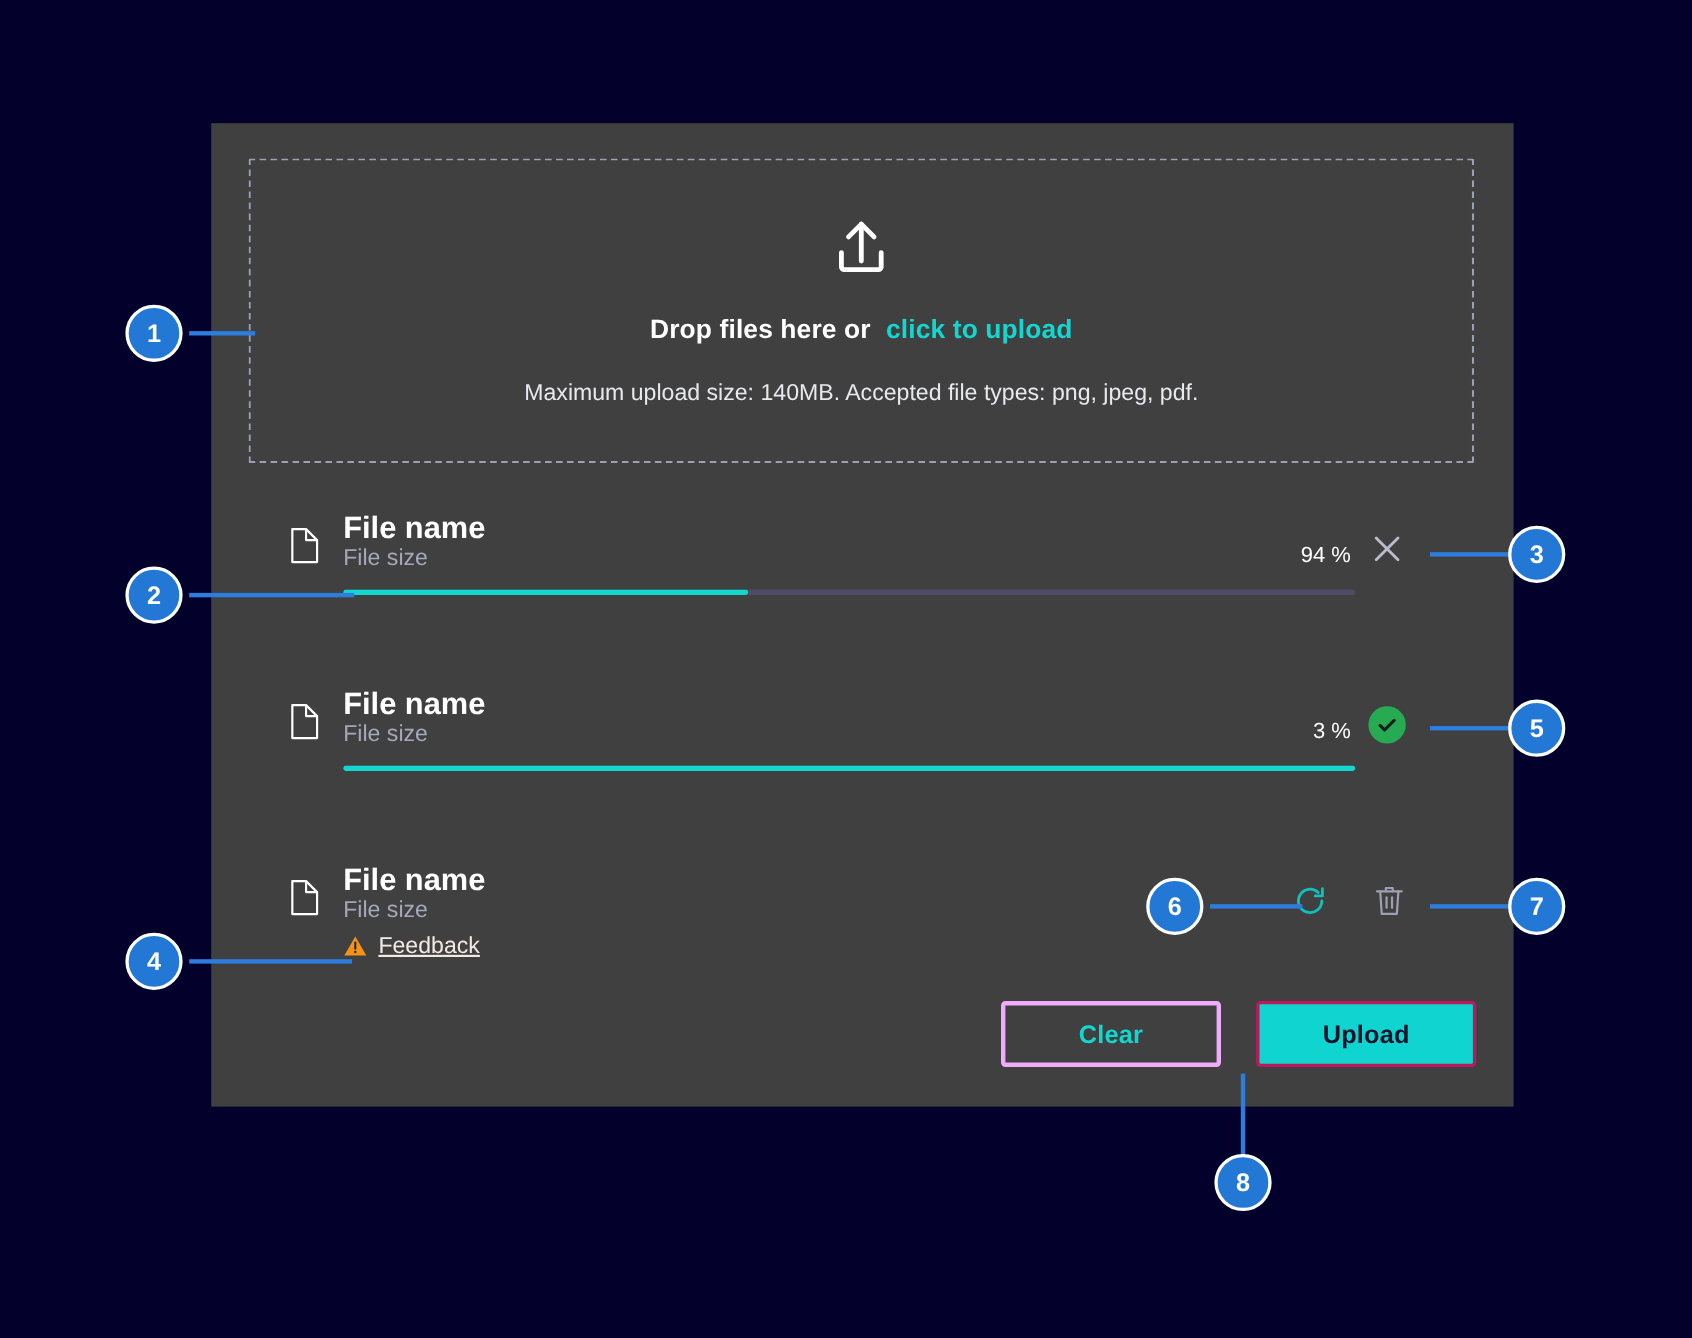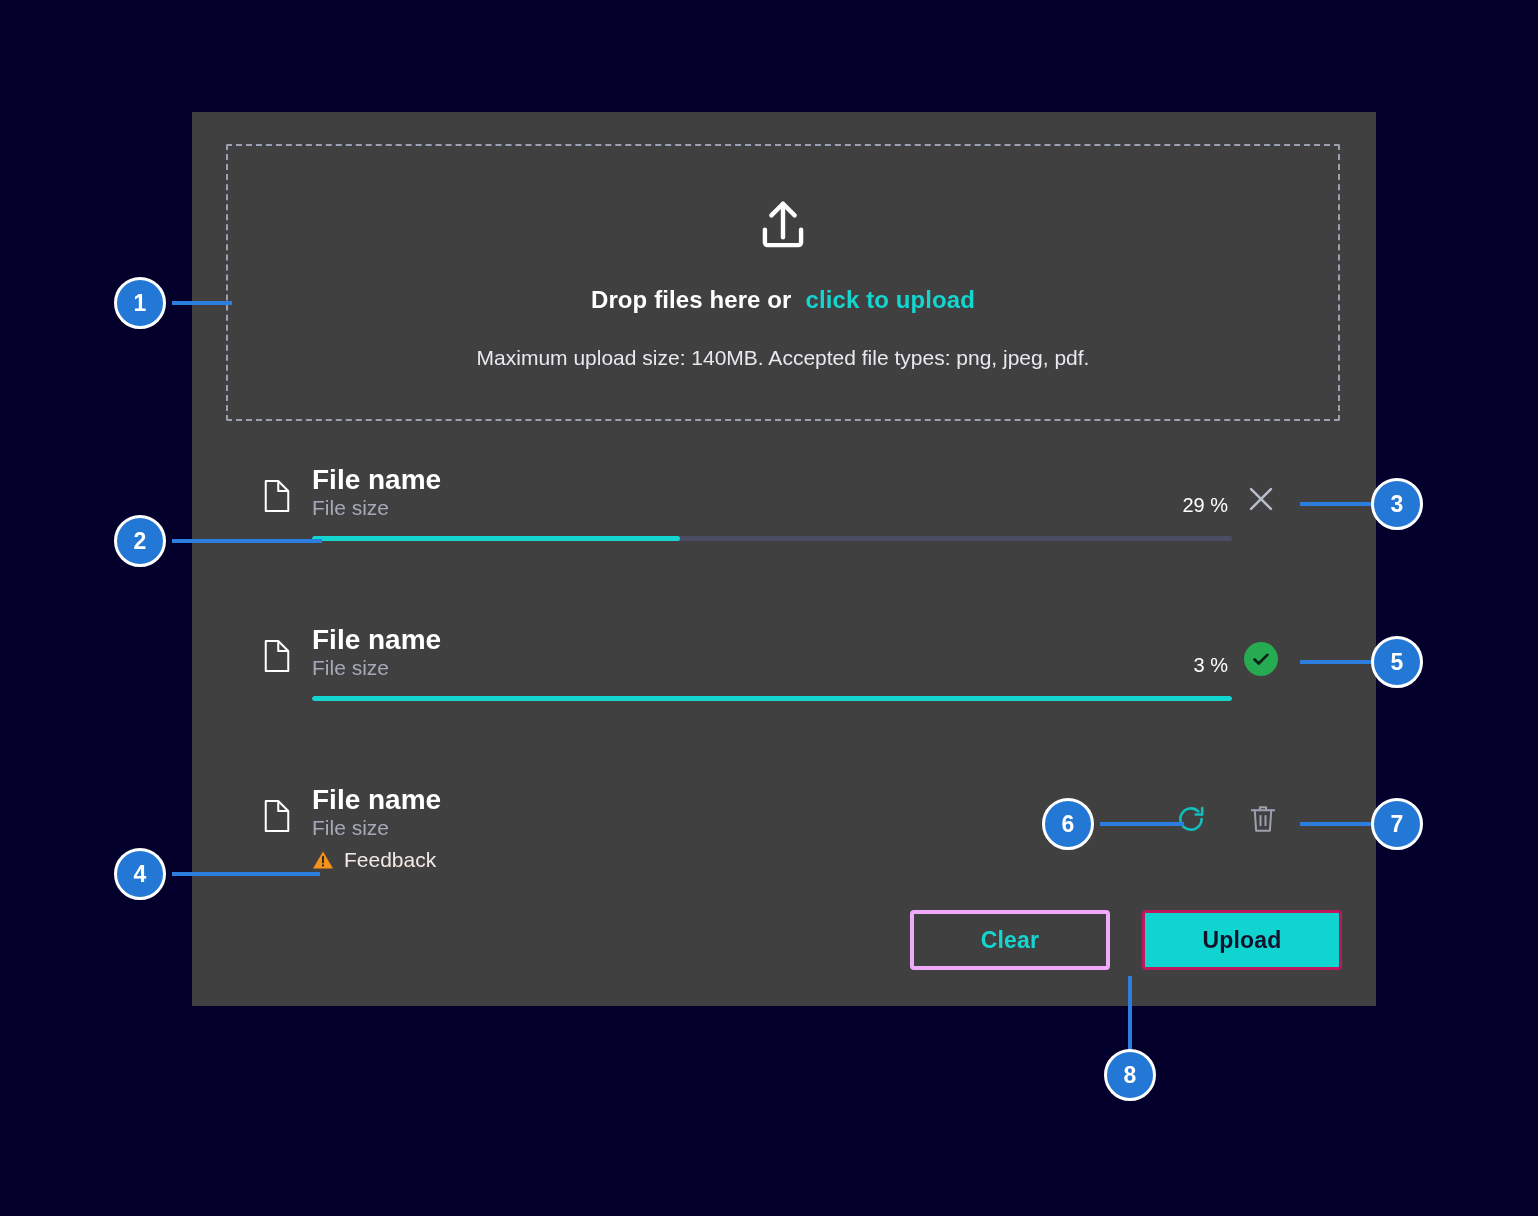--- a/index.html
+++ b/index.html
@@ -124,21 +124,21 @@
   
   .feedback {
     position: absolute;
     left: 86px;
     top: 64px;
     display: flex;
     align-items: center;
     gap: 10px;
   }
   .warn-glyph { width: 22px; height: 20px; }
-  .feedback-text { font-size: 21px; color: #f2e9e4; }
+  .feedback-text { font-size: 21px; color: #f2e9e4; text-decoration: underline; }
 
   
   #actions {
     position: absolute;
     right: 34px;
     bottom: 36px;
     display: flex;
     gap: 32px;
   }
   .btn {
@@ -212,21 +212,21 @@
       <div class="dz-line2">Maximum upload size: 140MB. Accepted file types: png, jpeg, pdf.</div>
     </div>
 
     <div class="file-row" id="row1">
       <svg class="doc-icon" viewBox="0 0 24 28" fill="none" stroke="#ffffff" stroke-width="1.6" stroke-linejoin="round">
         <path d="M3 2h10l8 8v16H3z"></path>
         <path d="M13 2v8h8"></path>
       </svg>
       <div class="f-name">File name</div>
       <div class="f-size">File size</div>
-      <div class="f-pct">29 %</div>
+      <div class="f-pct">94 %</div>
       <div class="track">
         <div class="fill" id="fill1" style="width: 40%;"></div>
       </div>
       <svg class="row-ctrl x-icon" viewBox="0 0 24 24" fill="none" stroke="#b9bcca" stroke-width="1.8" stroke-linecap="round">
         <path d="M5 5l14 14M19 5L5 19"></path>
       </svg>
     </div>
 
     <div class="file-row" id="row2">
       <svg class="doc-icon" viewBox="0 0 24 28" fill="none" stroke="#ffffff" stroke-width="1.6" stroke-linejoin="round">

